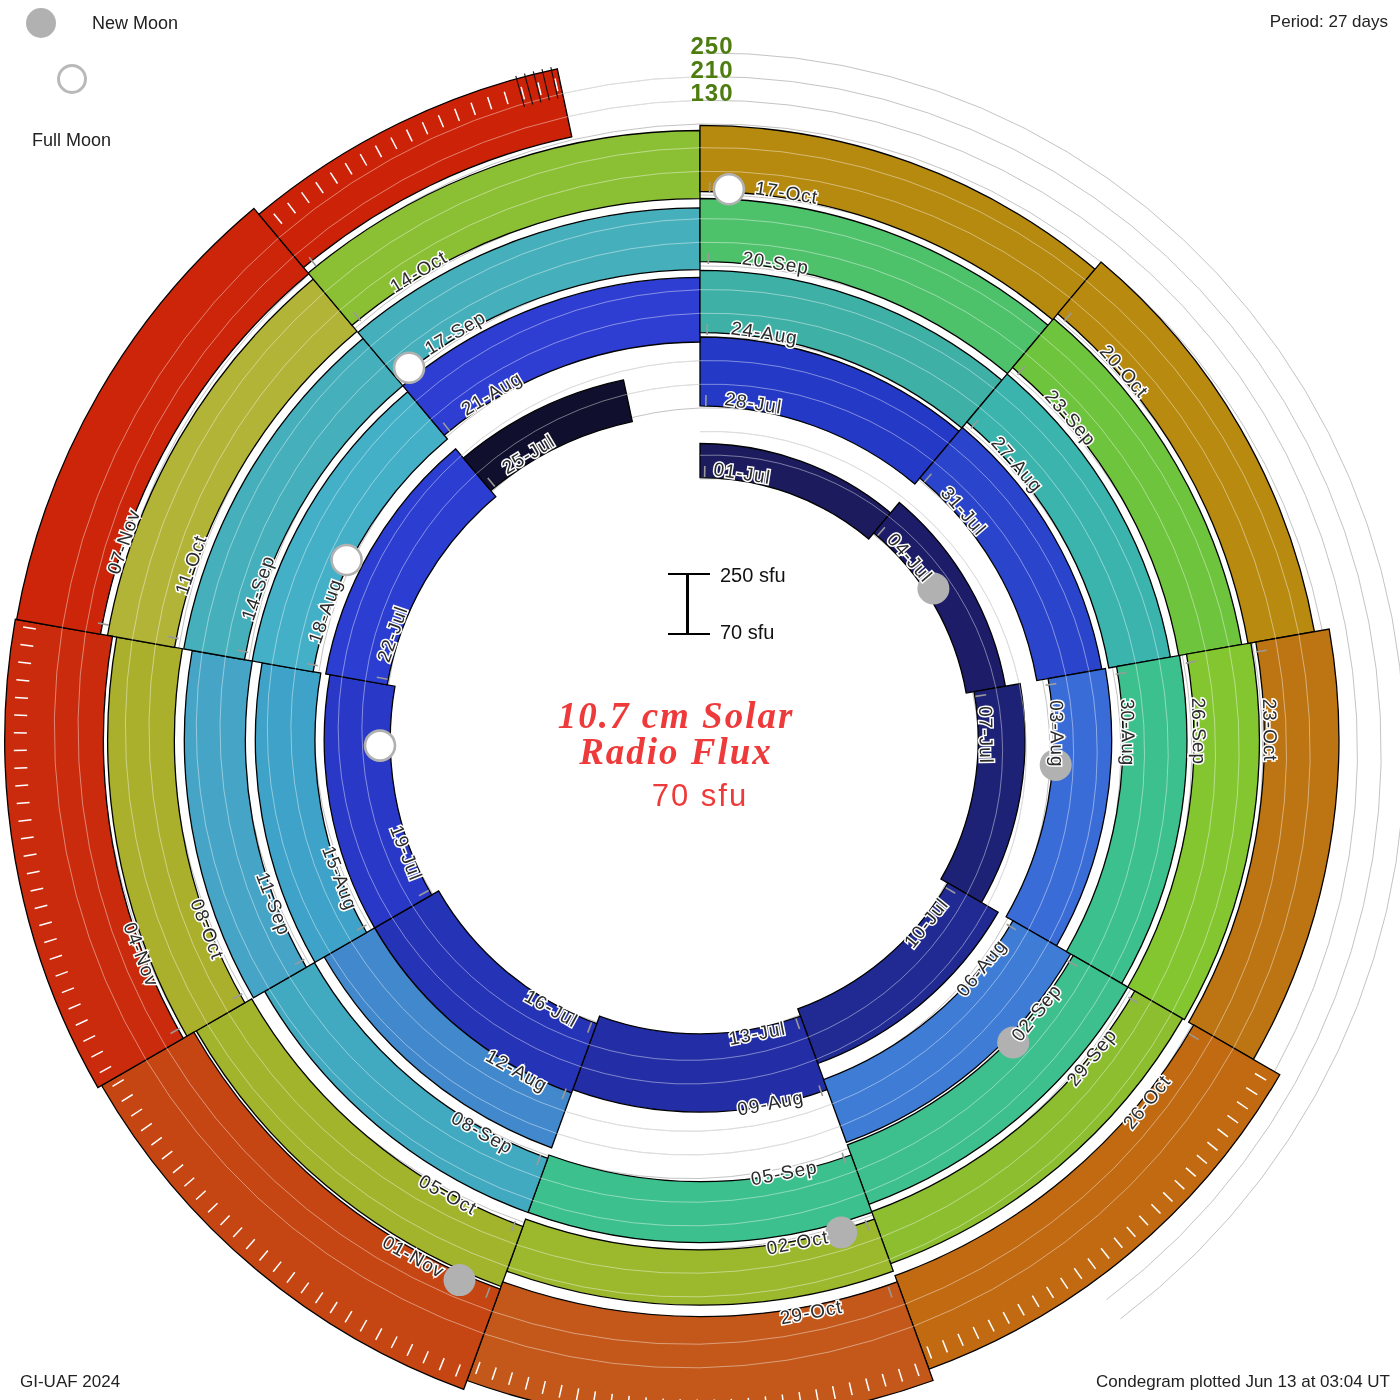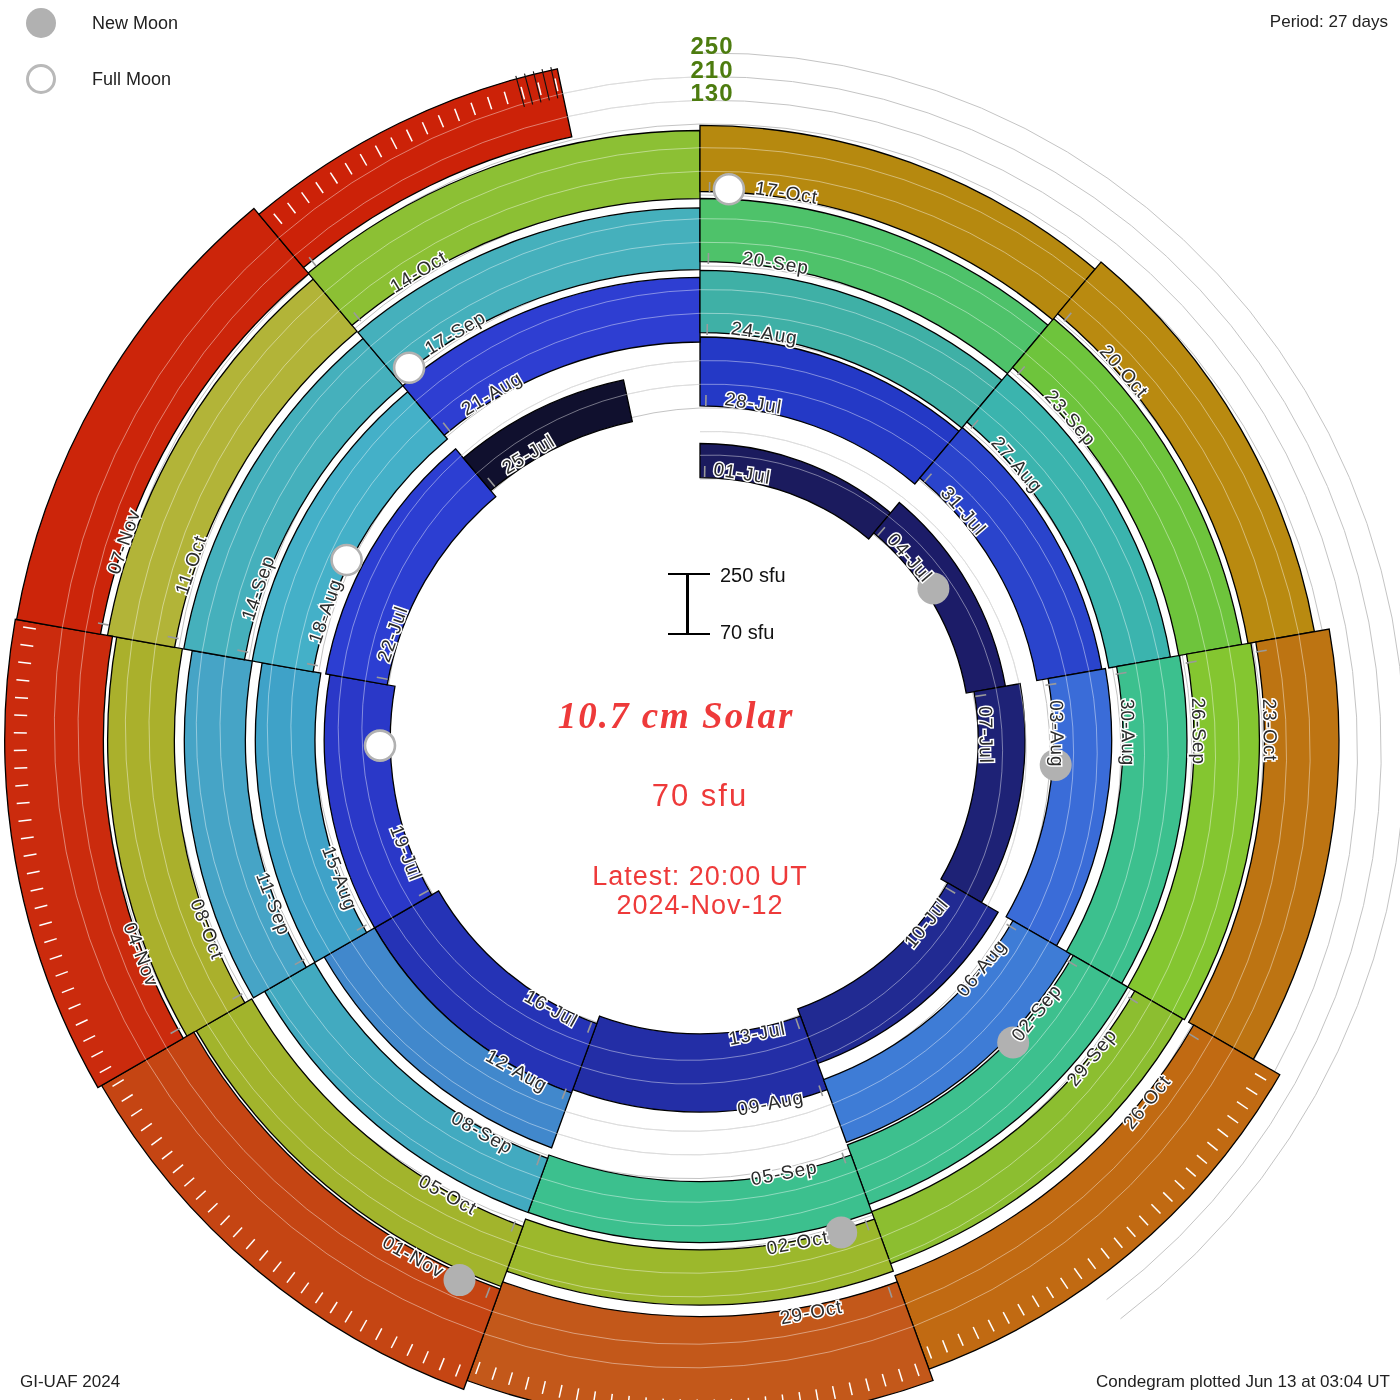--- a/index.html
+++ b/index.html
@@ -341,21 +341,21 @@
       <text x="811.5" y="1313.6" transform="rotate(-11 811.5 1313.6)" text-anchor="middle" dominant-baseline="middle" fill="#2b2b2b" font-size="19px" font-family="&quot;Liberation Sans&quot;,sans-serif" letter-spacing="1px" stroke="#ffffff" stroke-width="3" paint-order="stroke">29-Oct</text>
       <text x="412.9" y="1258.0" transform="rotate(29 412.9 1258.0)" text-anchor="middle" dominant-baseline="middle" fill="#2b2b2b" font-size="19px" font-family="&quot;Liberation Sans&quot;,sans-serif" letter-spacing="1px" stroke="#ffffff" stroke-width="3" paint-order="stroke">01-Nov</text>
       <text x="139.8" y="955.1" transform="rotate(69 139.8 955.1)" text-anchor="middle" dominant-baseline="middle" fill="#2b2b2b" font-size="19px" font-family="&quot;Liberation Sans&quot;,sans-serif" letter-spacing="1px" stroke="#ffffff" stroke-width="3" paint-order="stroke">04-Nov</text>
       <text x="125.1" y="542.1" transform="rotate(289 125.1 542.1)" text-anchor="middle" dominant-baseline="middle" fill="#2b2b2b" font-size="19px" font-family="&quot;Liberation Sans&quot;,sans-serif" letter-spacing="1px" stroke="#ffffff" stroke-width="3" paint-order="stroke">07-Nov</text>
     </svg>
 
   <div class="legend-row" style="left:26px;top:8px;">
     <span class="moon new"></span>
     <span class="legend-label">New Moon</span>
   </div>
-  <div class="legend-row" style="left:26px;top:64px;">
+  <div class="legend-row" style="left:32px;top:64px;flex-direction:column;">
     <span class="moon full"></span>
     <span class="legend-label">Full Moon</span>
   </div>
 
   <div class="txt small-note" style="right:12px;top:12px;">Period: 27 days</div>
 
   <div class="rlabels">
     <div>250</div>
     <div>210</div>
     <div>130</div>
@@ -364,23 +364,20 @@
   <div class="scalebar">
     <div class="cap t"></div>
     <div class="vline"></div>
     <div class="cap b"></div>
     <div class="lab t">250 sfu</div>
     <div class="lab b">70 sfu</div>
   </div>
 
   <div class="center-title" style="color: rgb(238, 58, 58);">
     <div>10.7 cm Solar</div>
+    <div>Radio Flux</div>
   </div>
   <div class="center-value" style="color: rgb(238, 58, 58);">70 sfu</div>
-  <div class="center-latest" style="color: rgb(238, 58, 58);">
-    <div>Latest: 20:00 UT</div>
-    <div>2024-Nov-12</div>
-  </div>
 
   <div class="txt small-note" style="left:20px;bottom:8px;">GI-UAF 2024</div>
   <div class="txt small-note" style="right:10px;bottom:8px;">Condegram plotted Jun 13 at 03:04 UT</div>
 
 </div>
 
 </body></html>

